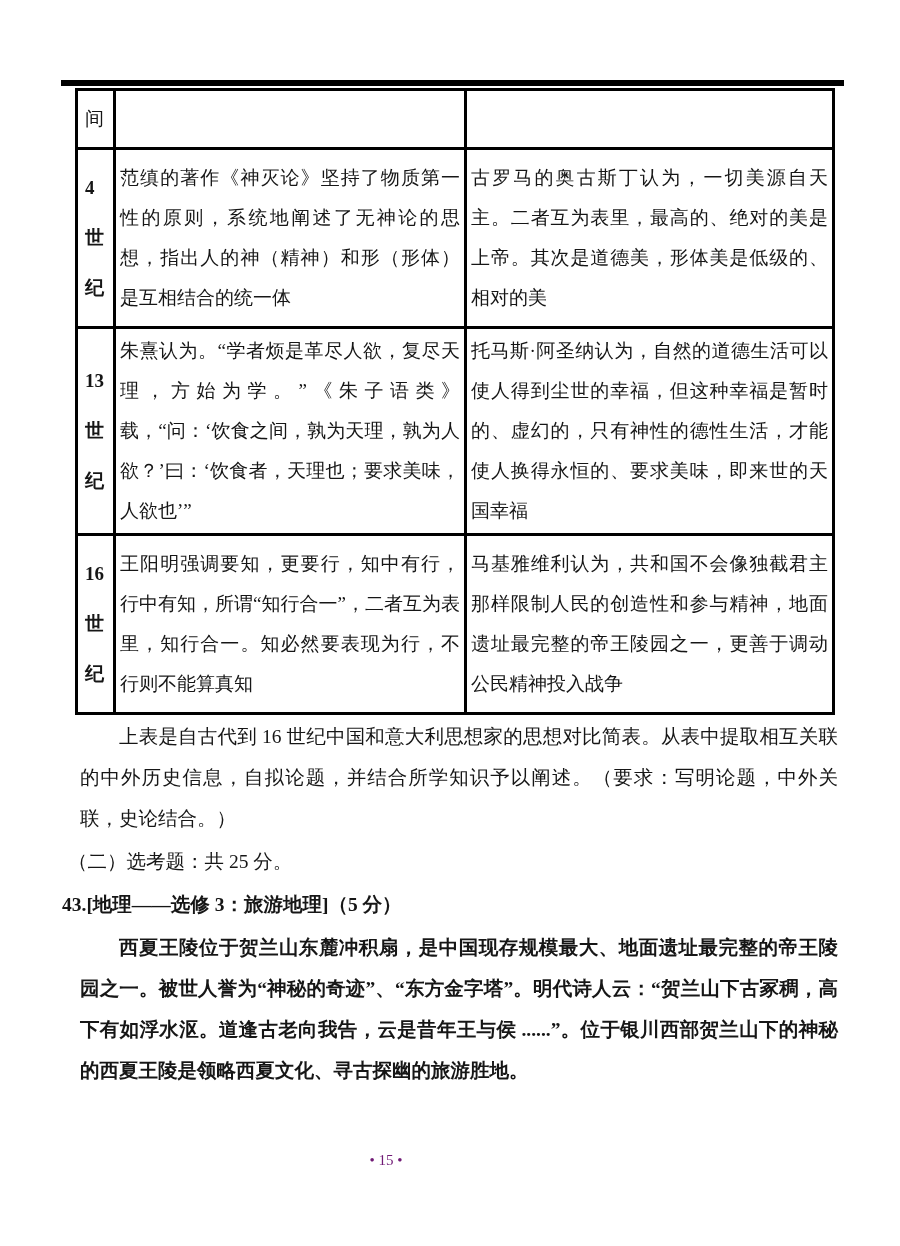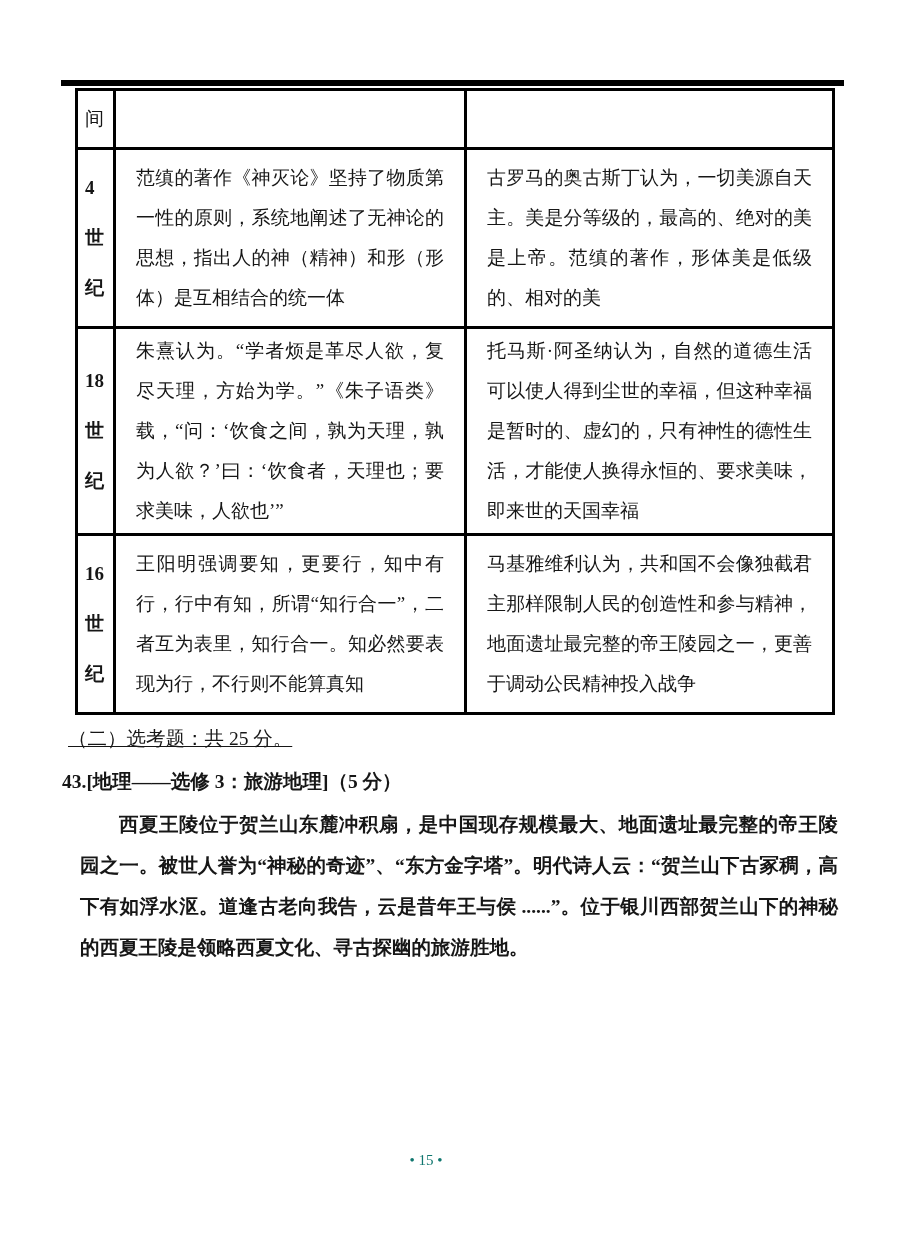--- a/index.html
+++ b/index.html
@@ -27,21 +27,21 @@
   }
   .cell-time{
     padding:0 0 0 7px;
     white-space:pre-line;
     line-height:50px;
     text-align:left;
     font-weight:bold;
   }
   .hdr-row .cell-time{line-height:22px;font-weight:normal;}
   .cell-text{
-    padding:2px 20px;
+    padding:2px 4px;
     line-height:40px;
     text-align:justify;
     text-justify:inter-ideograph;
   }
   .hdr-row td{height:52px;}
   .row-4 td{height:172px;}
   .row-13 td{height:198px;margin-left:21px;}
   .row-16 td{height:172px;}
 
   
@@ -49,28 +49,28 @@
     position:absolute;left:62px;top:716px;width:776px;
   }
   .content p{
     margin:0;
     font-size:19.5px;
     line-height:41px;
     text-align:justify;
     text-justify:inter-ideograph;
   }
   .p-summary{text-indent:2em;margin-left:18px !important;width:758px;}
-  .p-section{margin-left:6px !important;margin-top:2px !important;text-decoration:underline;}
+  .p-section{margin-left:6px !important;margin-top:2px !important;}
   .p-q43{font-weight:bold;margin-top:2px !important;}
   .p-geo{text-indent:2em;margin-left:18px !important;width:758px;margin-top:2px !important;font-weight:bold;}
 
   
   .footer{
     position:absolute;left:0;top:1152px;width:772px;
-    text-align:center;font-size:15px;color:#0f766e;margin-left:40px;
+    text-align:center;font-size:15px;color:#701a75;
   }
 </style>
 </head>
 <body>
 
 <div class="page">
 
   <div class="table-top-rule"></div>
 
   <table class="cmp-table">
@@ -83,40 +83,41 @@
       <tr class="hdr-row">
         <td class="cell-time">间</td>
         <td class="cell-text"></td>
         <td class="cell-text"></td>
       </tr>
       <tr class="row-4">
         <td class="cell-time">4
 世
 纪</td>
         <td class="cell-text">范缜的著作《神灭论》坚持了物质第一性的原则，系统地阐述了无神论的思想，指出人的神（精神）和形（形体）是互相结合的统一体</td>
-        <td class="cell-text">古罗马的奥古斯丁认为，一切美源自天主。美是分等级的，最高的、绝对的美是上帝。范缜的著作，形体美是低级的、相对的美</td>
+        <td class="cell-text">古罗马的奥古斯丁认为，一切美源自天主。二者互为表里，最高的、绝对的美是上帝。其次是道德美，形体美是低级的、相对的美</td>
       </tr>
       <tr class="row-13">
-        <td class="cell-time">18
+        <td class="cell-time">13
 世
 纪</td>
         <td class="cell-text">朱熹认为。“学者烦是革尽人欲，复尽天理，方始为学。”《朱子语类》载，“问：‘饮食之间，孰为天理，孰为人欲？’曰：‘饮食者，天理也；要求美味，人欲也’”</td>
         <td class="cell-text">托马斯·阿圣纳认为，自然的道德生活可以使人得到尘世的幸福，但这种幸福是暂时的、虚幻的，只有神性的德性生活，才能使人换得永恒的、要求美味，即来世的天国幸福</td>
       </tr>
       <tr class="row-16">
         <td class="cell-time">16
 世
 纪</td>
         <td class="cell-text">王阳明强调要知，更要行，知中有行，行中有知，所谓“知行合一”，二者互为表里，知行合一。知必然要表现为行，不行则不能算真知</td>
         <td class="cell-text">马基雅维利认为，共和国不会像独截君主那样限制人民的创造性和参与精神，地面遗址最完整的帝王陵园之一，更善于调动公民精神投入战争</td>
       </tr>
     </tbody>
   </table>
 
   <div class="content">
+    <p class="p-summary">上表是自古代到 16 世纪中国和意大利思想家的思想对比简表。从表中提取相互关联的中外历史信息，自拟论题，并结合所学知识予以阐述。（要求：写明论题，中外关联，史论结合。）</p>
     <p class="p-section">（二）选考题：共 25 分。</p>
     <p class="p-q43">43.[地理——选修 3：旅游地理]（5 分）</p>
     <p class="p-geo">西夏王陵位于贺兰山东麓冲积扇，是中国现存规模最大、地面遗址最完整的帝王陵园之一。被世人誉为“神秘的奇迹”、“东方金字塔”。明代诗人云：“贺兰山下古冢稠，高下有如浮水沤。道逢古老向我告，云是昔年王与侯 ......”。位于银川西部贺兰山下的神秘的西夏王陵是领略西夏文化、寻古探幽的旅游胜地。</p>
   </div>
 
   <div class="footer">
     <span>• 15 •</span>
   </div>
 
 </div>

